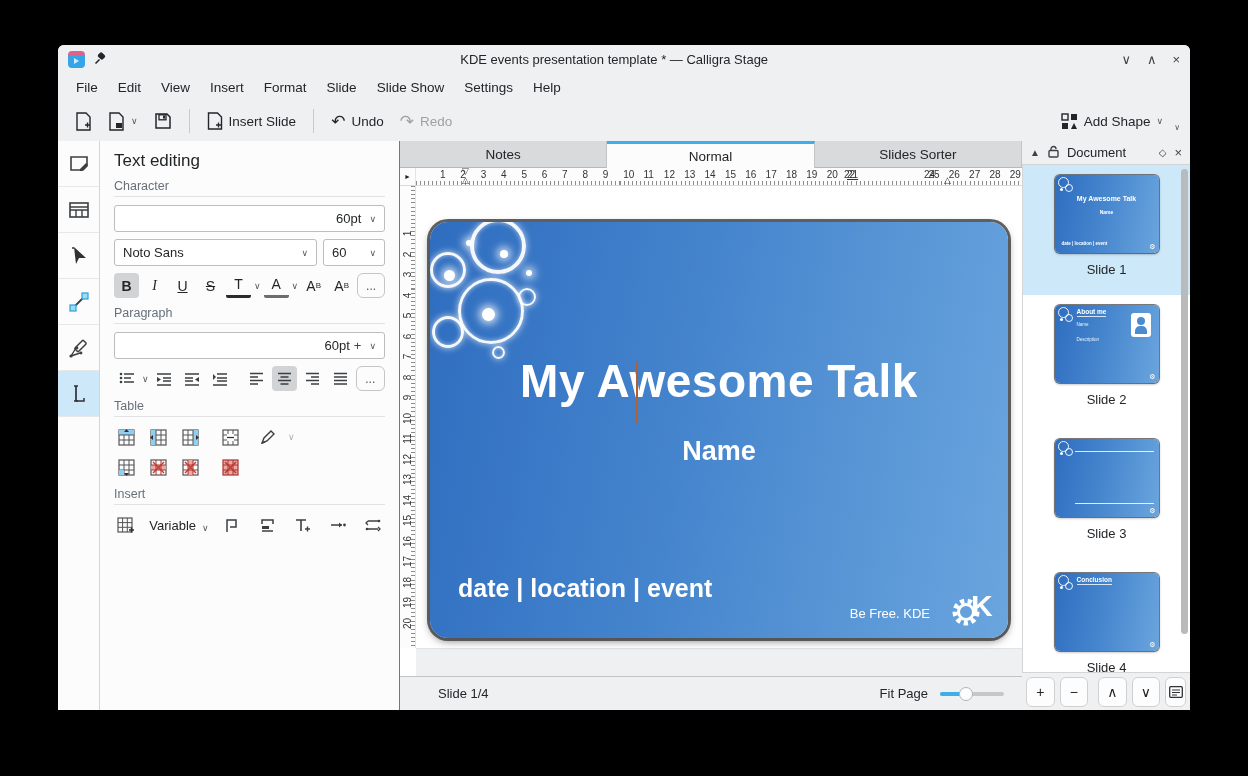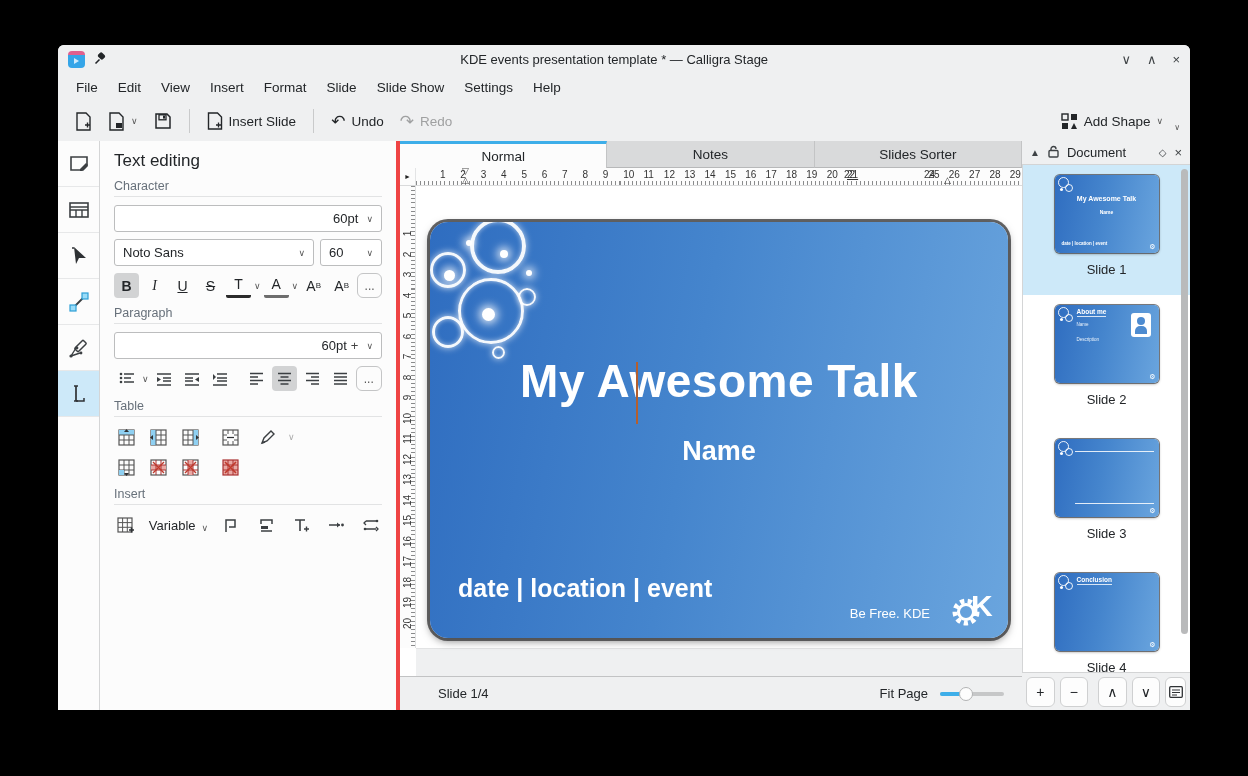--- a/index.html
+++ b/index.html
@@ -34,21 +34,21 @@
   
   .content { display:flex; height:569px; }
 
   
   .tools { width:42px; background:#fcfcfc; border-right:1px solid #d4d5d6; display:flex; flex-direction:column; align-items:stretch; }
   .tool { height:46px; display:flex; align-items:center; justify-content:center; border-bottom:1px solid #e7e8e9; }
   .tool.selected { background:#cde9f9; }
   .tool svg { display:block; }
 
   
-  .options { width:300px; background:#fcfcfc; border-right:4px solid #ef4444; padding:8px 14px 0 14px; overflow:hidden; }
+  .options { width:300px; background:#fcfcfc; border-right:1px solid #ef4444; padding:8px 14px 0 14px; overflow:hidden; }
   .opt-title { font-size:17px; font-weight:400; margin:2px 0 6px; }
   .sec-label { font-size:12.5px; color:#67707a; border-bottom:1px solid #e2e3e4; padding-bottom:3px; margin:8px 0 8px; }
   .combo { height:27px; border:1px solid #bcbdbe; border-radius:3px; background:#fff; display:flex; align-items:center; padding:0 8px; font-size:13px; }
   .combo .chev { margin-left:8px; }
   .combo .grow { flex:1; }
   .row { display:flex; gap:6px; margin-bottom:7px; align-items:center; }
   .fmt-row { display:flex; align-items:center; gap:3px; margin-bottom:4px; }
   .fbtn { min-width:25px; height:25px; display:flex; align-items:center; justify-content:center; border-radius:4px; font-size:14px; }
   .fbtn.active { background:#d2d3d4; }
   .fbtn sup { font-size:8px; } .fbtn sub { font-size:8px; }
@@ -477,22 +477,22 @@
                 <path d="M3 3L1 5l2 2M13 9l2 2-2 2" fill="none" stroke="#3b3f42" stroke-width="1.3"></path>
                 <circle cx="14" cy="3" r="1.3" fill="#3b3f42"></circle>
                 <circle cx="2" cy="11" r="1.3" fill="#3b3f42"></circle>
               </svg>
         </div>
       </div>
     </div>
 
     <div class="center">
       <div class="tabs">
+        <div class="tab">Notes</div>
         <div class="tab active">Normal</div>
-        <div class="tab">Notes</div>
         <div class="tab">Slides Sorter</div>
       </div>
 
       <div class="ruler-row">
         <div class="ruler-corner">
           <span>►</span>
         </div>
         <div class="h-ruler">
           <div class="ticks"></div>
           <div>

